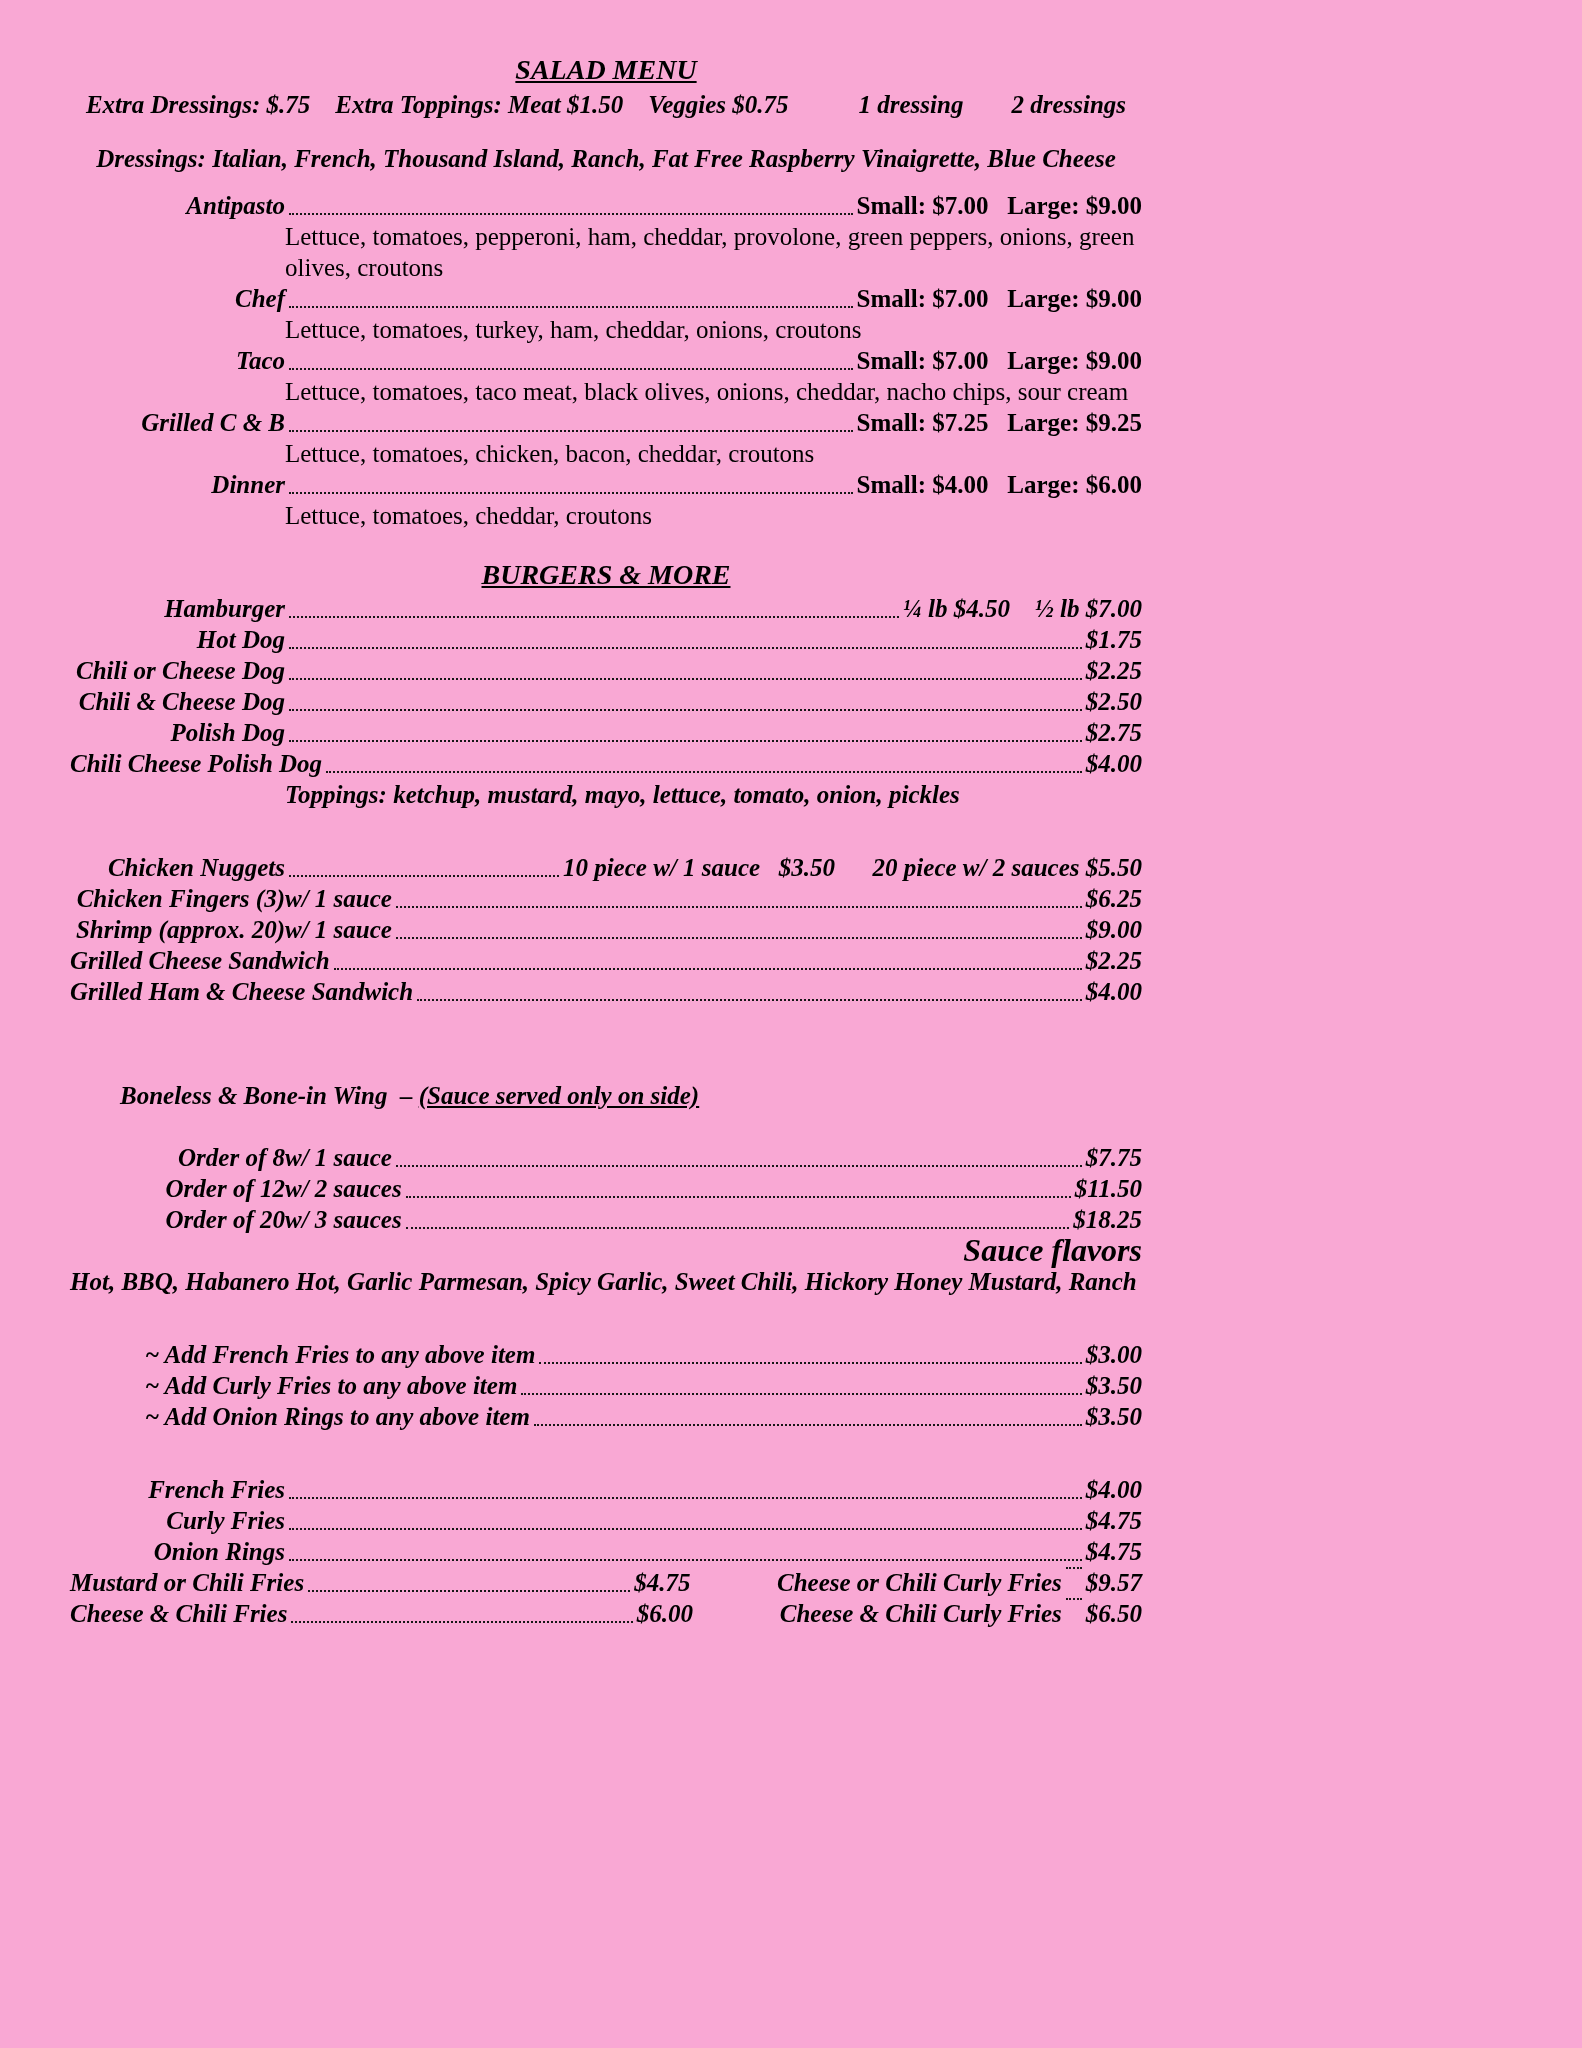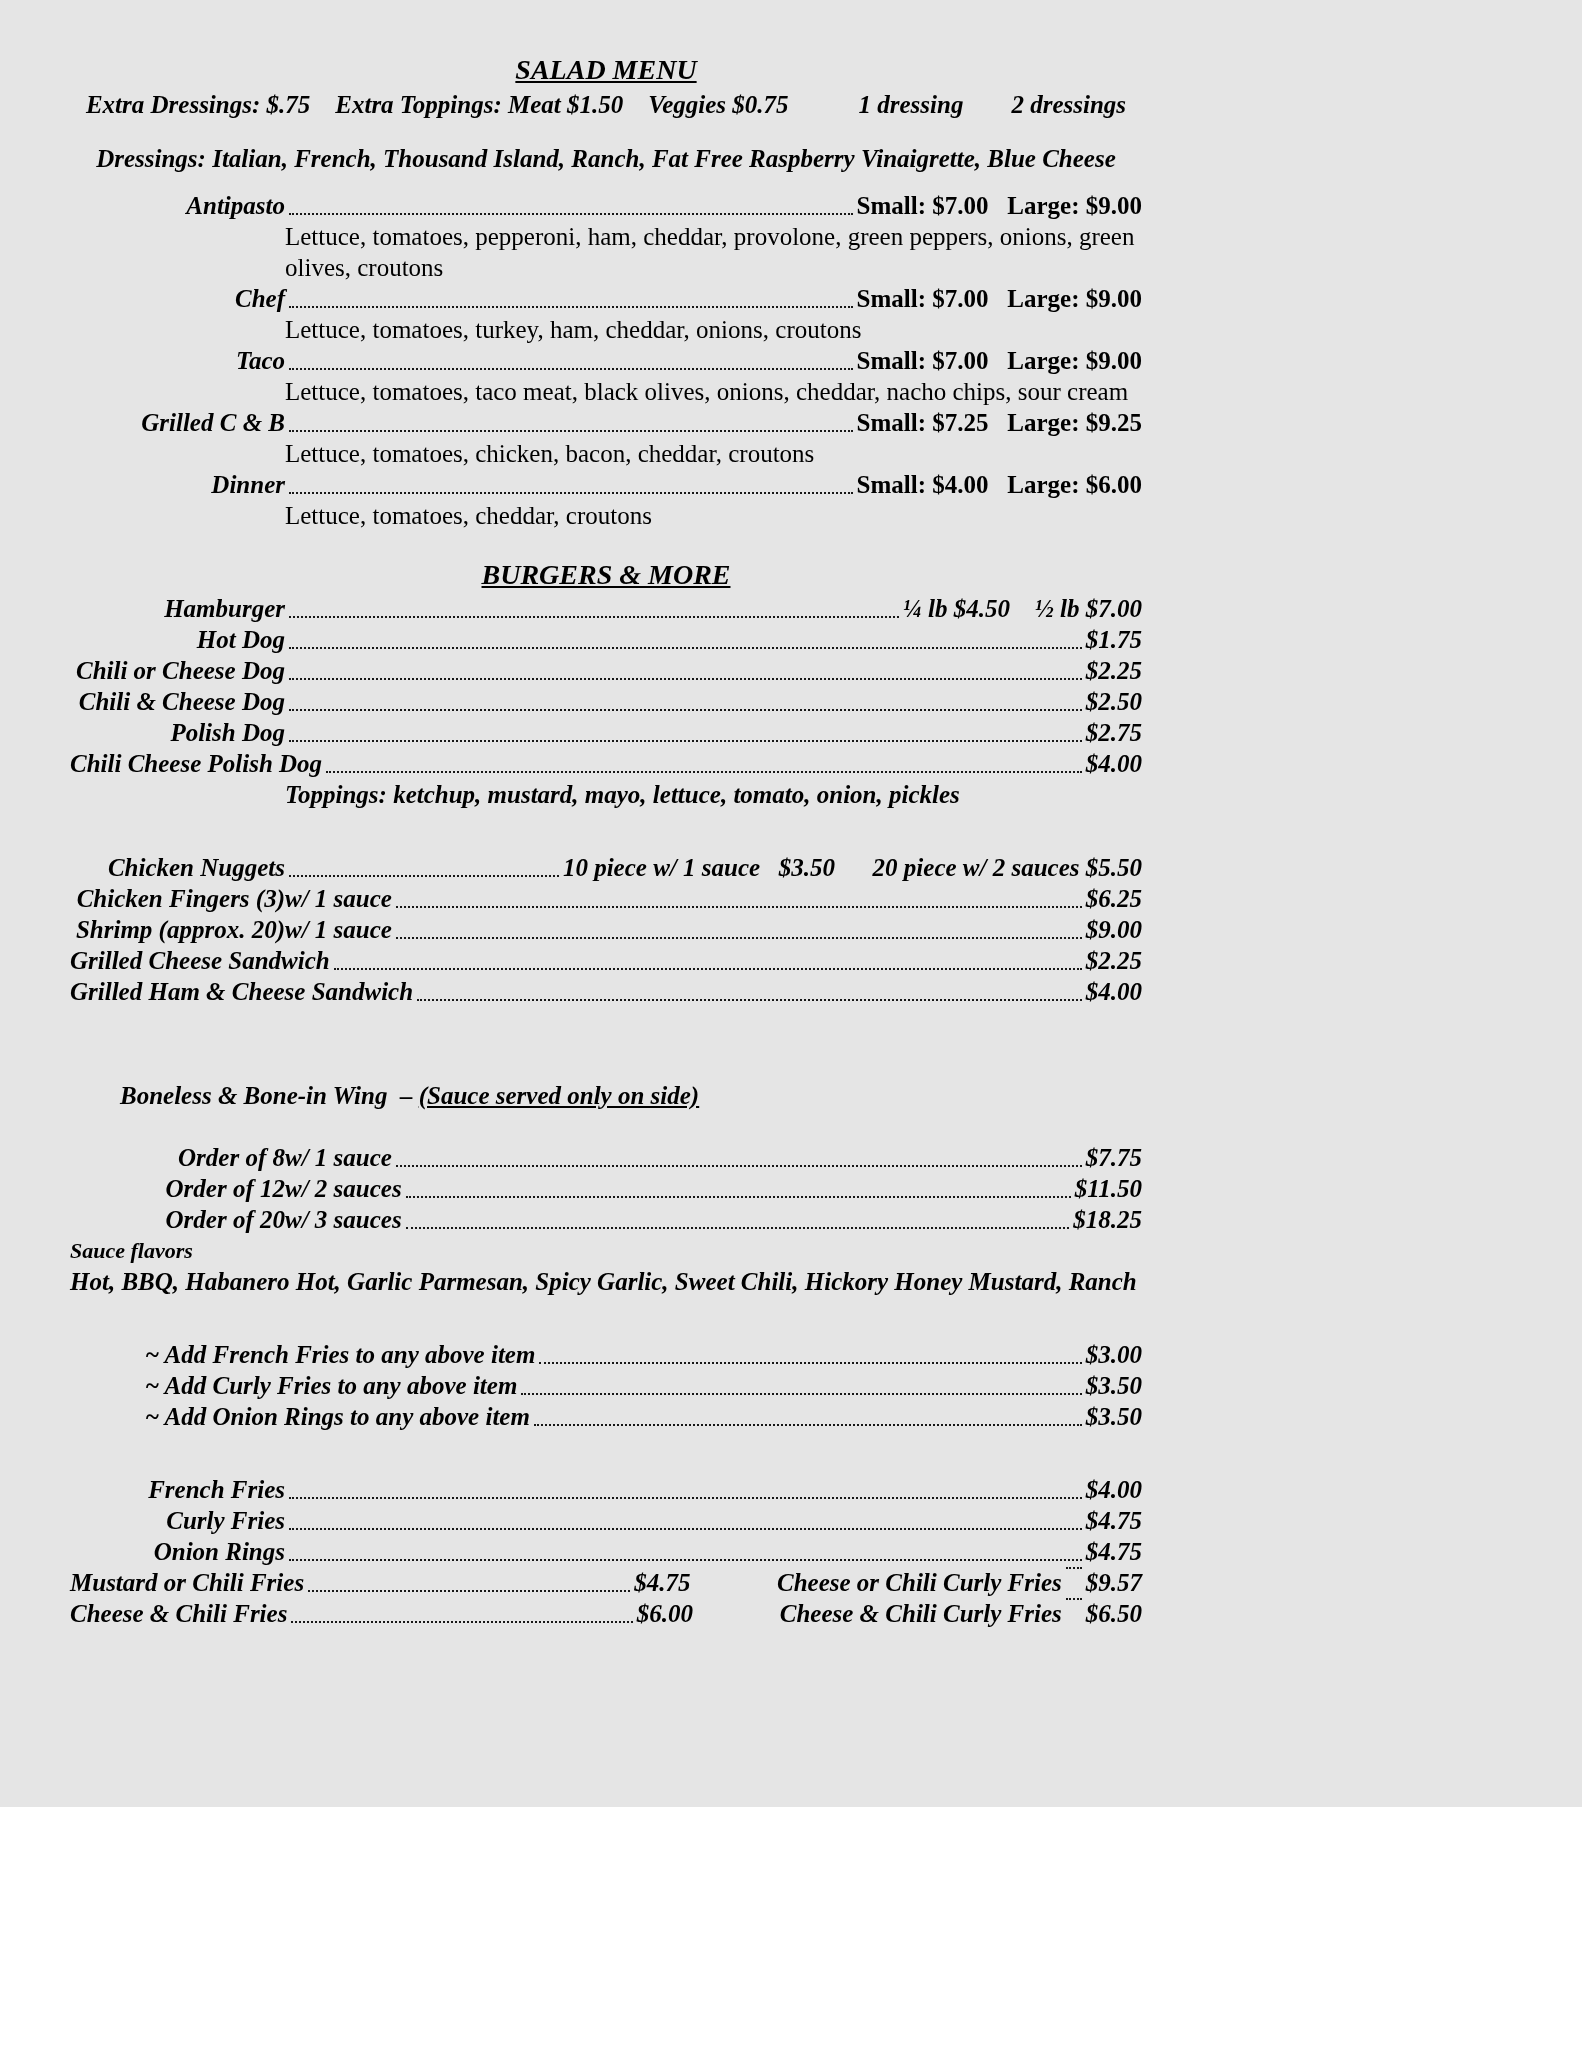--- a/index.html
+++ b/index.html
@@ -1,21 +1,21 @@
 <!DOCTYPE html>
 <html><head>
 <meta charset="utf-8">
 <style>
   * { box-sizing: border-box; }
   html, body { margin: 0; padding: 0; background: #ffffff; }
   .page {
     position: relative;
     width: 1582px;
-    height: 1807px;
-    background: #e5e5e5;
+    height: 2048px;
+    background: #f9a8d4;
     color: #000;
     font-family: "Liberation Serif", "DejaVu Serif", serif;
     overflow: hidden;
   }
   .content {
     width: 1072px;
     margin-left: 70px;
     padding-top: 52px;
   }
   .section-title {
@@ -74,24 +74,24 @@
   }
   .wing-head {
     font-weight: bold;
     font-style: italic;
     font-size: 25px;
     line-height: 31px;
     white-space: pre;
   }
   .wing-head .u { text-decoration: underline; }
   .sauce-title {
-    text-align: left;
-    font-weight: bold;
-    font-style: italic;
-    font-size: 22px;
+    text-align: right;
+    font-weight: bold;
+    font-style: italic;
+    font-size: 32px;
     line-height: 31px;
   }
   .sauce-line {
     font-weight: bold;
     font-style: italic;
     font-size: 25px;
     line-height: 31px;
   }
   .dbl { display: flex; align-items: flex-end; font-size: 25px; line-height: 31px; }
   .dbl .left { display: flex; align-items: flex-end; width: 632px; }

